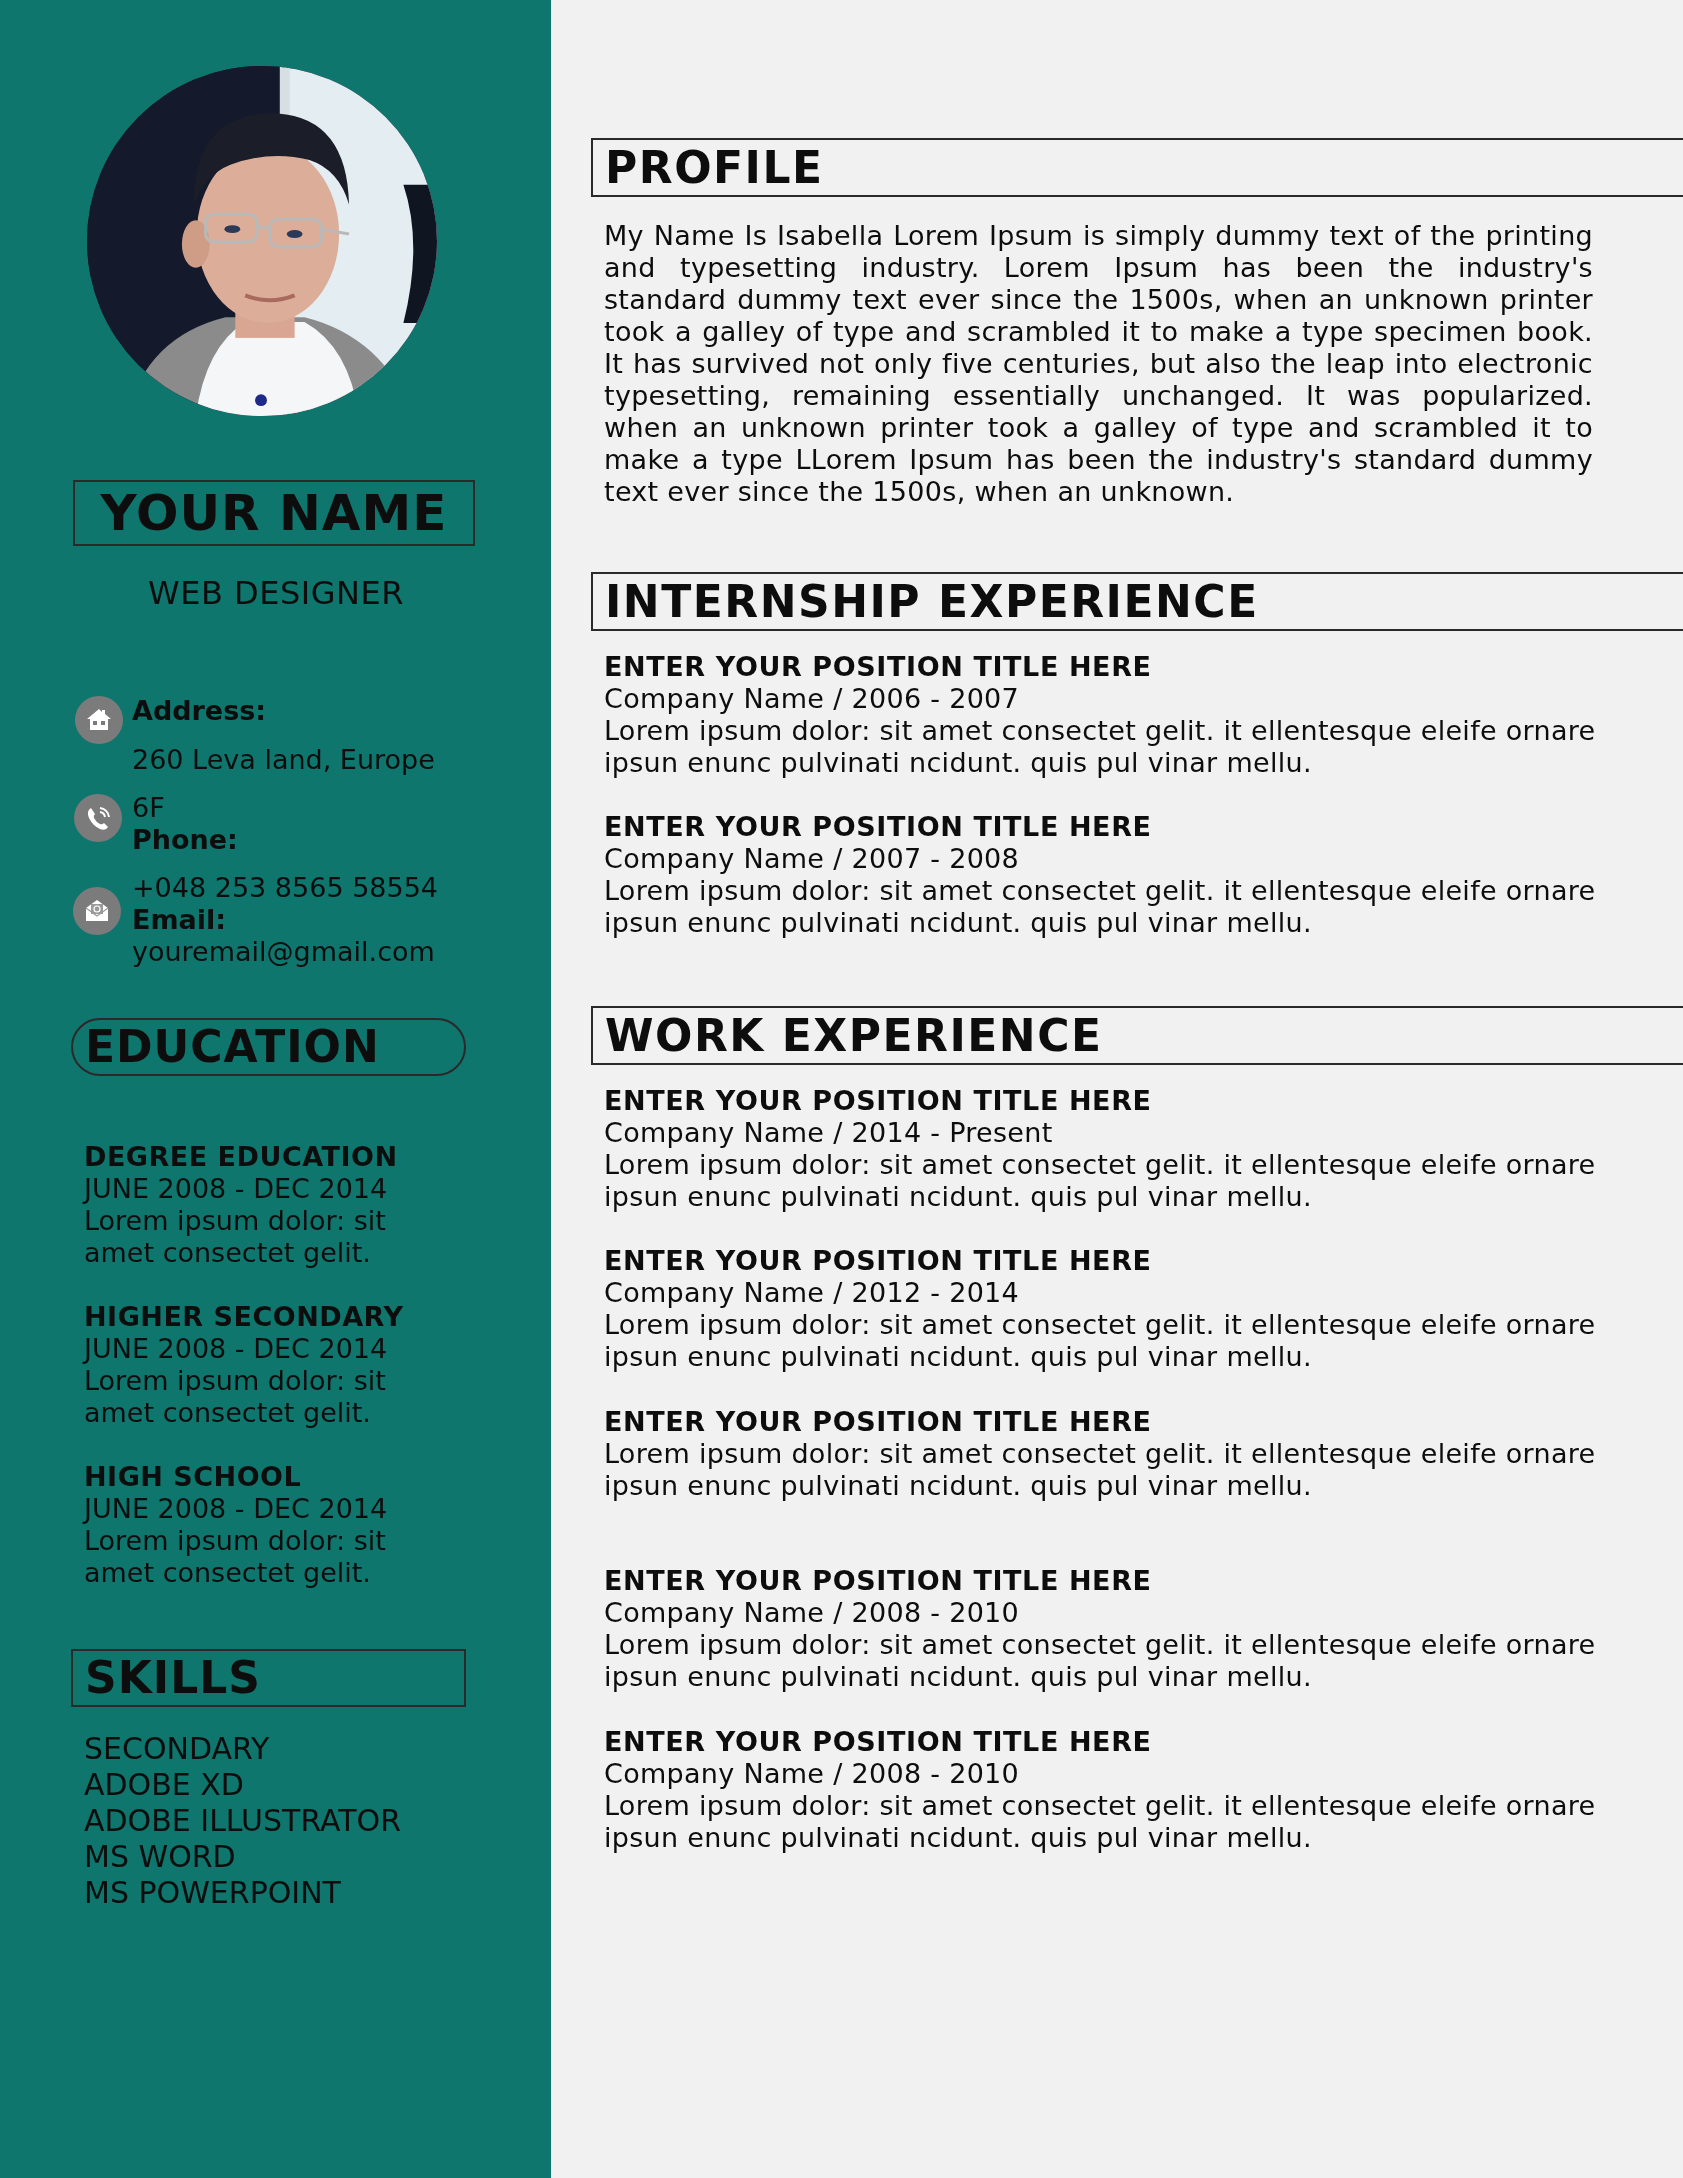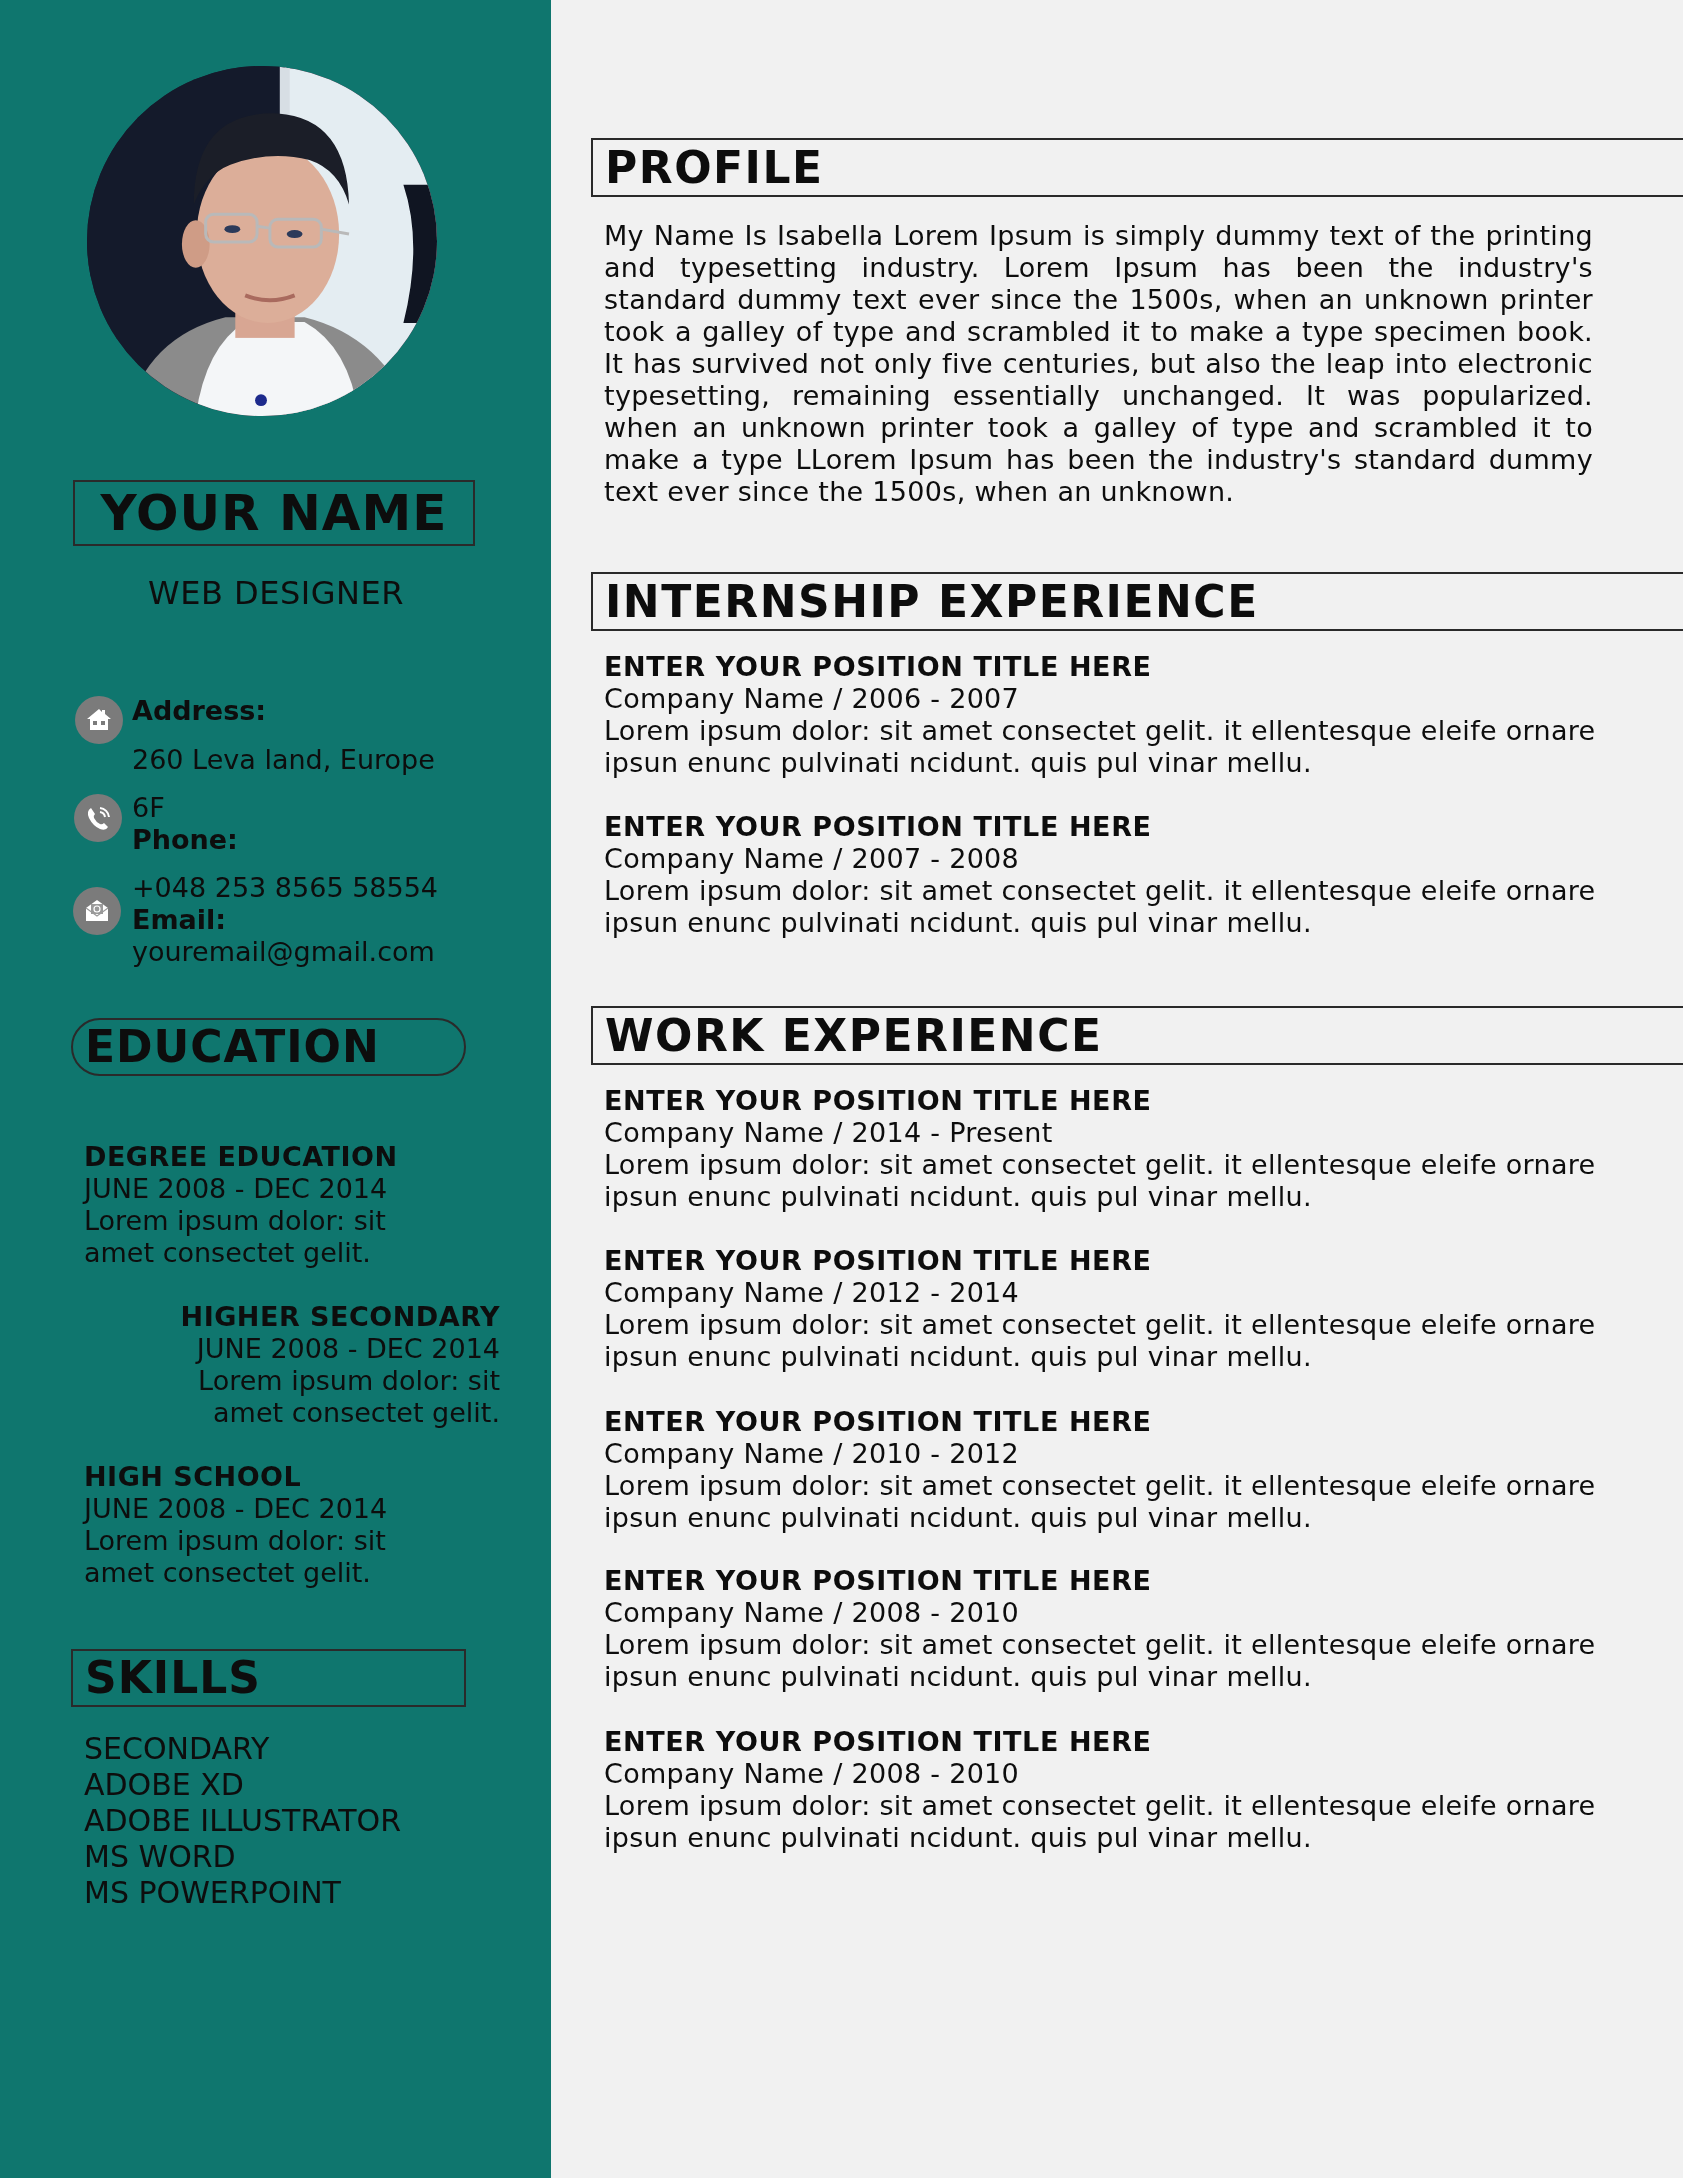--- a/index.html
+++ b/index.html
@@ -133,21 +133,21 @@
   <div class="side-heading" style="top:1018px;border-radius:29px;">
     <span>EDUCATION</span>
   </div>
 
   <div class="edu" style="top:1141px;">
     <div class="t">DEGREE EDUCATION</div>
     <div>JUNE 2008 - DEC 2014</div>
     <div>Lorem ipsum dolor: sit</div>
     <div>amet consectet gelit.</div>
   </div>
-  <div class="edu" style="top:1301px;text-align:right;">
+  <div class="edu" style="top:1301px;">
     <div class="t">HIGHER SECONDARY</div>
     <div>JUNE 2008 - DEC 2014</div>
     <div>Lorem ipsum dolor: sit</div>
     <div>amet consectet gelit.</div>
   </div>
   <div class="edu" style="top:1461px;">
     <div class="t">HIGH SCHOOL</div>
     <div>JUNE 2008 - DEC 2014</div>
     <div>Lorem ipsum dolor: sit</div>
     <div>amet consectet gelit.</div>
@@ -196,21 +196,20 @@
   <div class="d">ipsun enunc pulvinati ncidunt. quis pul vinar mellu.</div>
 </div>
 <div class="job" style="top:1245px;">
   <div class="t">ENTER YOUR POSITION TITLE HERE</div>
   <div class="d">Company Name / 2012 - 2014</div>
   <div class="d">Lorem ipsum dolor: sit amet consectet gelit. it ellentesque eleife ornare</div>
   <div class="d">ipsun enunc pulvinati ncidunt. quis pul vinar mellu.</div>
 </div>
 <div class="job" style="top:1406px;">
   <div class="t">ENTER YOUR POSITION TITLE HERE</div>
-  <div class="d">Company Name / 2010 - 2012</div>
   <div class="d">Lorem ipsum dolor: sit amet consectet gelit. it ellentesque eleife ornare</div>
   <div class="d">ipsun enunc pulvinati ncidunt. quis pul vinar mellu.</div>
 </div>
 <div class="job" style="top:1565px;">
   <div class="t">ENTER YOUR POSITION TITLE HERE</div>
   <div class="d">Company Name / 2008 - 2010</div>
   <div class="d">Lorem ipsum dolor: sit amet consectet gelit. it ellentesque eleife ornare</div>
   <div class="d">ipsun enunc pulvinati ncidunt. quis pul vinar mellu.</div>
 </div>
 <div class="job" style="top:1726px;">

